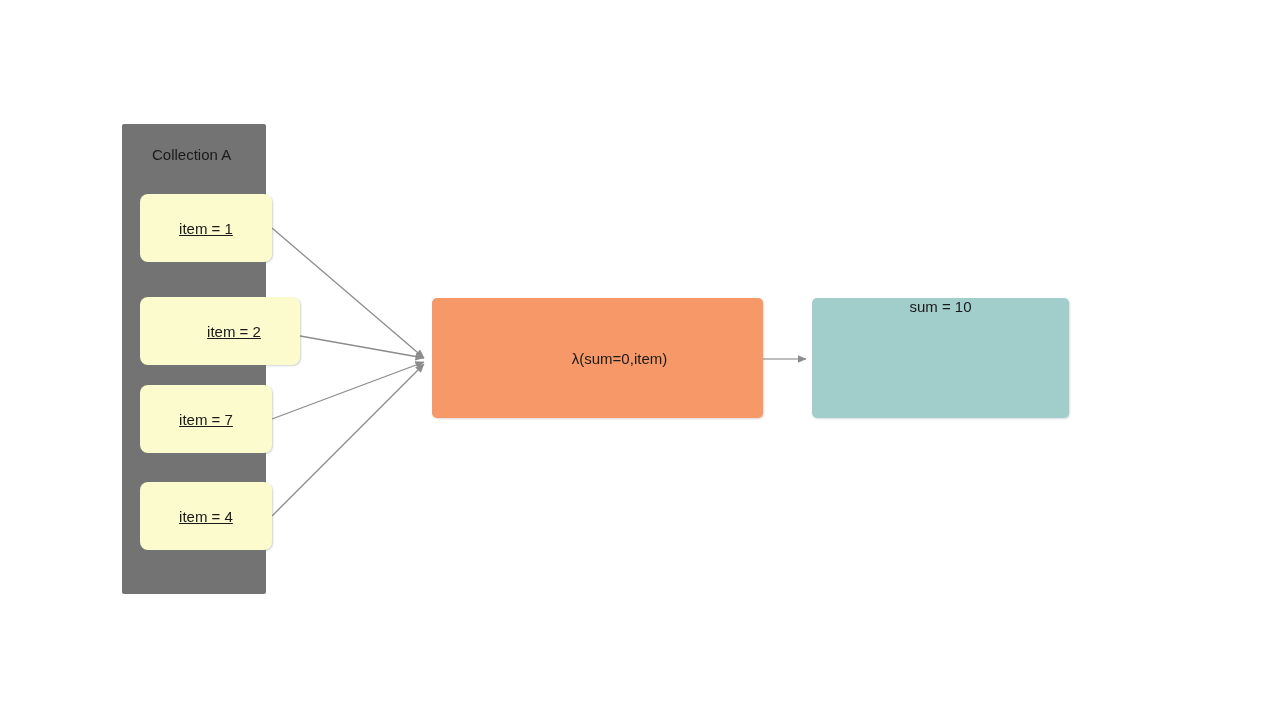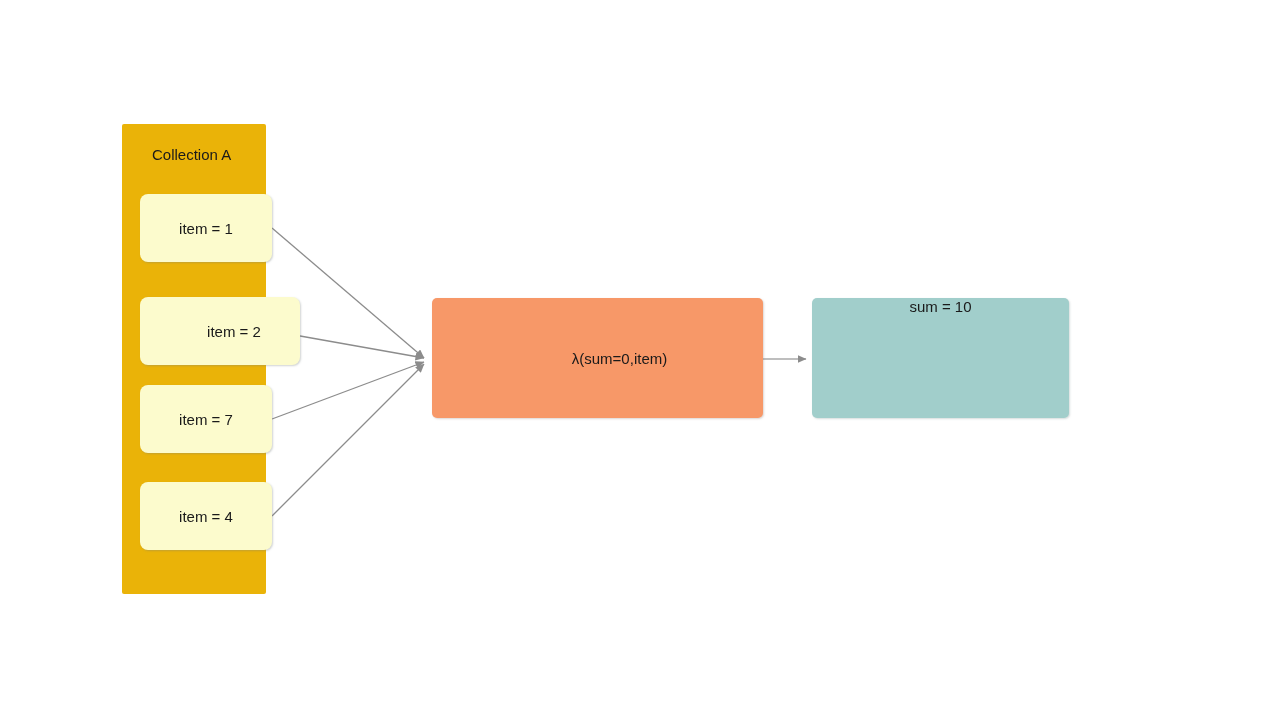--- a/index.html
+++ b/index.html
@@ -22,21 +22,21 @@
     width: 1280px;
     height: 720px;
     pointer-events: none;
   }
   .collection-container {
     position: absolute;
     left: 122px;
     top: 124px;
     width: 144px;
     height: 470px;
-    background: #eab308;
+    background: #737373;
     border-radius: 2px;
   }
   .collection-title {
     position: absolute;
     left: 30px;
     top: 22px;
     font-size: 15px;
     color: #1a1a1a;
     white-space: nowrap;
   }
@@ -46,20 +46,21 @@
     width: 132px;
     height: 68px;
     background: #fcfbcd;
     border-radius: 8px;
     box-shadow: 1px 1px 2px rgba(120,130,130,0.35);
     display: flex;
     align-items: center;
     justify-content: center;
     font-size: 15px;
     color: #1a1a1a;
+    text-decoration: underline;
   }
   .proc-box {
     position: absolute;
     left: 432px;
     top: 298px;
     width: 287px;
     height: 120px;
     background: #f79868;
     border-radius: 5px;
     box-shadow: 1px 1px 2px rgba(140,120,110,0.3);

